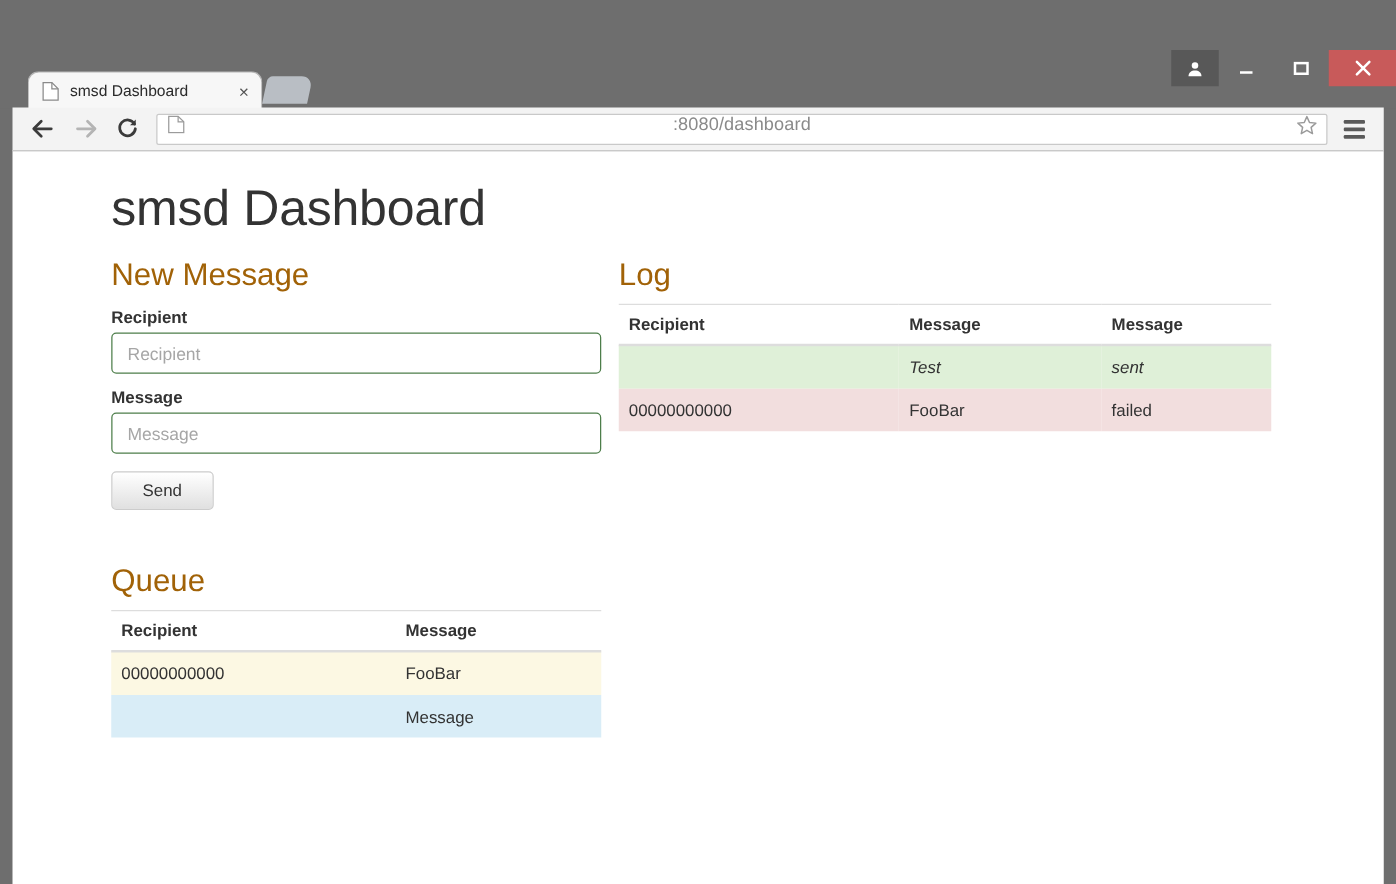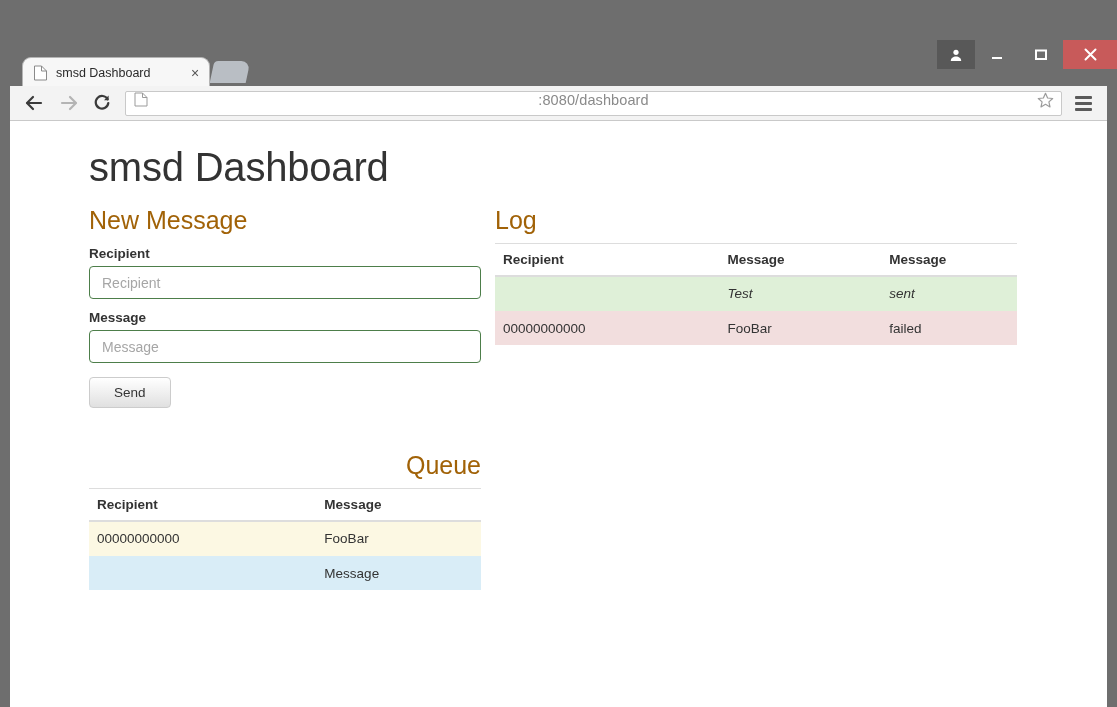--- a/index.html
+++ b/index.html
@@ -115,21 +115,21 @@
     font-size: 40px; font-weight: 400; color: #333; line-height: 1.1;
     letter-spacing: -0.2px;
   }
   .col-left { position: absolute; left: 79px; top: 84px; width: 392px; }
   .col-right { position: absolute; left: 485px; top: 84px; width: 522px; }
 
   h2.section {
     margin: 0 0 8px 0;
     font-size: 25px; font-weight: 400; color: #a16207; line-height: 1.2;
   }
-  h2.section.queue { margin-top: 42px; text-align: right; }
+  h2.section.queue { margin-top: 42px; }
 
   .form-label {
     display: block; font-size: 13.5px; font-weight: bold;
     color: #333; margin: 11px 0 5px 0;
   }
   .form-control {
     display: block; width: 100%; height: 33px;
     padding: 6px 12px;
     font-size: 14px; color: #555;
     background: #fff;

